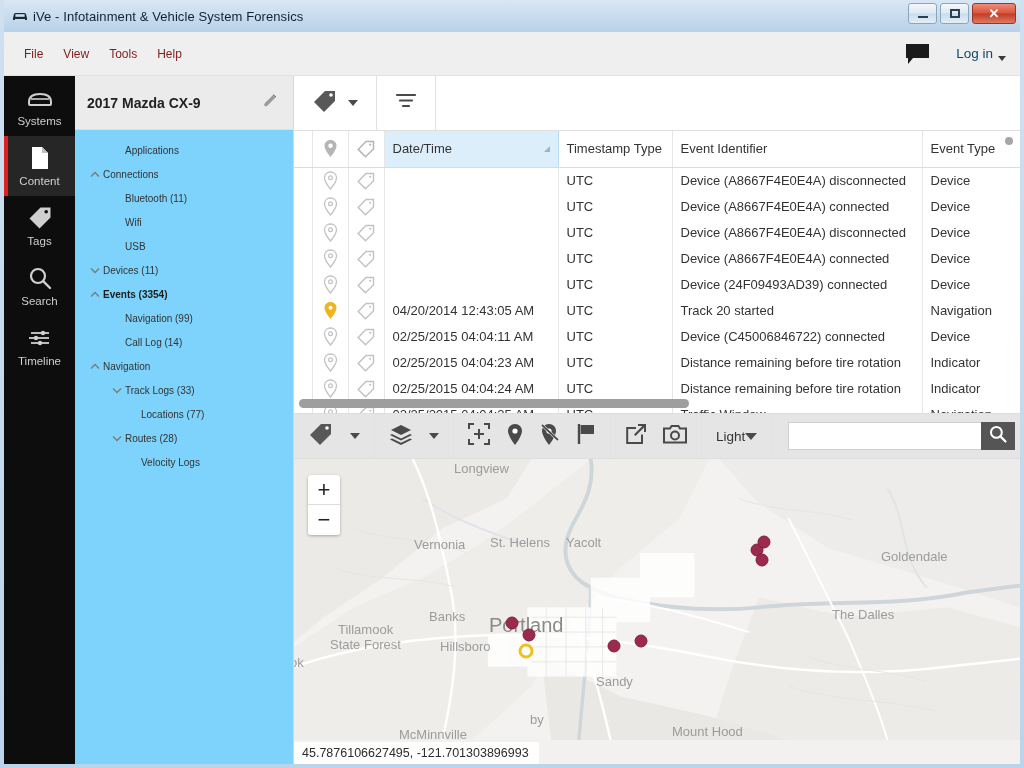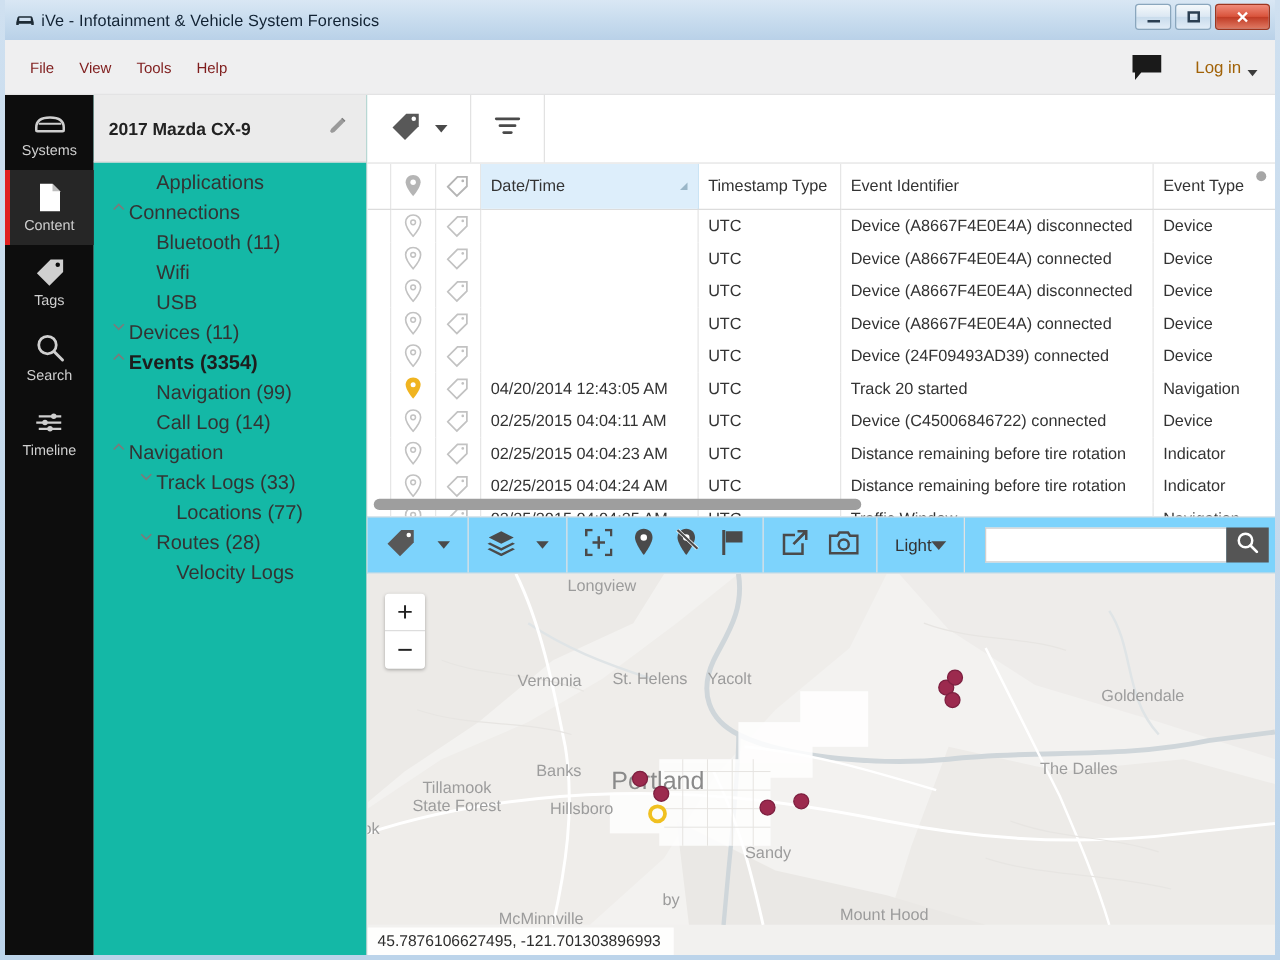--- a/index.html
+++ b/index.html
@@ -69,21 +69,21 @@
     padding: 0 14px 0 10px;
     border-bottom: 1px solid #e3e3e4;
   }
   .menubar .menu-item {
     font-size: 12px; color: #7f1d1d;
     padding: 5px 10px; cursor: default;
   }
   .menubar .spacer { flex: 1; }
   .menubar .chat-icon { margin-right: 26px; display:flex; align-items:center; cursor:pointer;}
   .menubar .login {
-    font-size: 13.5px; color: #a16207; cursor: pointer;
+    font-size: 13.5px; color: #0c4a6e; cursor: pointer;
     display: flex; align-items: flex-end; gap: 5px;
   }
   .caret-dn {
     width: 0; height: 0;
     border-left: 4px solid transparent;
     border-right: 4px solid transparent;
     border-top: 5px solid #3b3b3b;
   }
 
   
@@ -106,39 +106,39 @@
   .rail-item.active { background: #262626; }
   .rail-item.active::before {
     content: ""; position: absolute; left: 0; top: 0; bottom: 0;
     width: 4px; background: #e02020;
   }
   .rail-item .glyph { height: 24px; display: flex; align-items: center; }
 
   
   .treepanel {
     width: 219px; flex: 0 0 219px;
-    background: #14b8a6;
+    background: #7dd3fc;
     border-right: 1px solid #d8d8d8;
     display: flex; flex-direction: column;
   }
   .tree-head {
     height: 54px; flex: 0 0 54px;
     display: flex; align-items: center;
     padding: 0 14px 0 12px;
     background: #ebebeb;
     border-bottom: 1px solid #dcdcdc;
   }
   .tree-head .veh {
     font-size: 14px; font-weight: bold; color: #222; flex: 1;
   }
   .tree-body { flex: 1; padding-top: 8px; overflow: hidden; }
   .tnode {
     height: 24px;
-    display: flex; align-items: flex-start;
-    font-size: 16px; color: #333;
+    display: flex; align-items: center;
+    font-size: 10px; color: #333;
     cursor: pointer; padding-right: 2px;
   }
   .tnode .chev {
     width: 16px; flex: 0 0 16px; display: flex;
     align-items: center; justify-content: center;
     color: #777;
   }
   .tnode .lbl { white-space: nowrap; }
   .tnode.bold .lbl { font-weight: bold; color: #1d1d1d; }
   .tnode.d0 { padding-left: 12px; }
@@ -226,21 +226,21 @@
     background: #9e9e9e;
     cursor: pointer;
   }
 
   
   .map-toolbar {
     height: 46px; flex: 0 0 46px;
     display: flex; align-items: stretch;
     border-top: 1px solid #dedede;
     border-bottom: 1px solid #dedede;
-    background: #7dd3fc;
+    background: #e5e5e5;
   }
   .mt-group {
     display: flex; align-items: center;
     border-right: 1px solid #e2e2e2;
     padding: 0 14px; gap: 16px;
   }
   .mt-btn { cursor: pointer; display: flex; align-items: center; }
   .mt-select {
     width: 172px; display: flex; align-items: center;
     justify-content: space-between;

